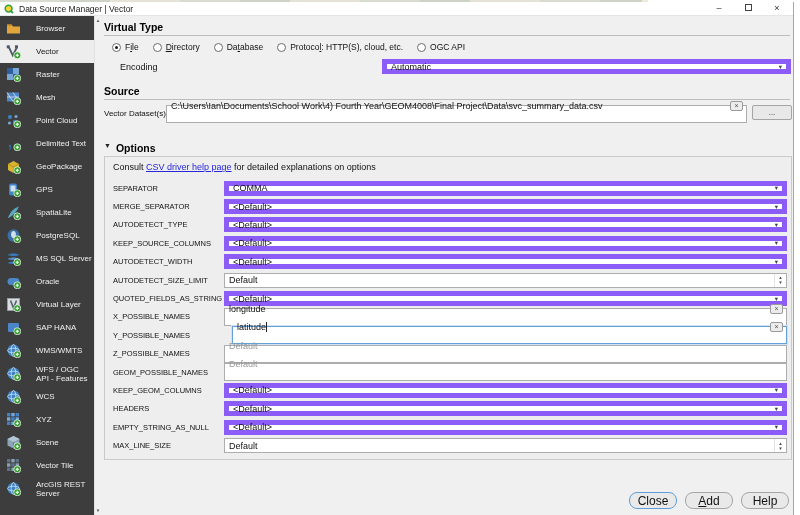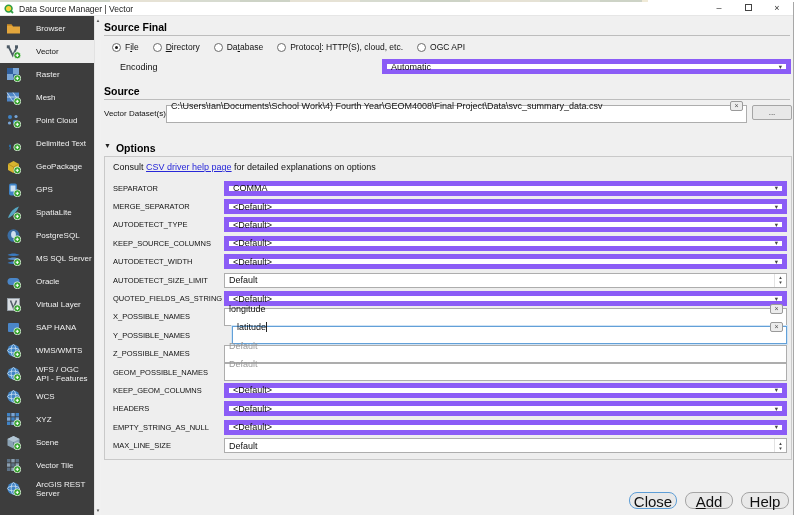--- a/index.html
+++ b/index.html
@@ -88,21 +88,21 @@
 
   .spinfield { background:#fff; border:1px solid #adadad; display:flex; align-items:center;
     font-size:9px; color:#111; padding-left:4px; }
   .spinfield .val { flex:1; }
   .spinner { flex:0 0 12px; height:100%; display:flex; flex-direction:column; align-items:center;
     justify-content:center; border-left:1px solid #e3e3e3; cursor:pointer; }
   .spinner span { font-size:4.5px; line-height:5px; color:#444; }
 
   .footer { position:absolute; top:476px; right:4px; display:flex; gap:8px; }
   .btn { height:17px; min-width:48px; padding:0 0; background:#e9e9e9; border:1px solid #a5a5a5;
-    border-radius:8px; font-size:15px; color:#111; font-family:inherit; cursor:pointer; }
+    border-radius:8px; font-size:12px; color:#111; font-family:inherit; cursor:pointer; }
   .btn.default { border-color:#5e9ed6; }
 </style>
 </head>
 <body>
 
 <div class="screen">
   <div class="bg-top"></div>
   <div class="bg-right"></div>
 
   <div class="dialog">
@@ -380,21 +380,21 @@
             <span class="slabel">ArcGIS REST Server</span>
           </div>
         </div>
 
       <div class="scrollstrip">
         <span class="sarrow up">▲</span>
         <span class="sarrow down">▼</span>
       </div>
 
       <div class="content">
-        <div class="sec-header st">Source Final</div>
+        <div class="sec-header st">Virtual Type</div>
         <div class="rule r1"></div>
         <div class="radio-row" id="radio-row">
             <span class="radio-item">
               <span class="radio sel"></span>
               <span>F<span class="mn">i</span>le</span>
             </span>
             <span class="radio-item">
               <span class="radio"></span>
               <span><span class="mn">D</span>irectory</span>
             </span>

